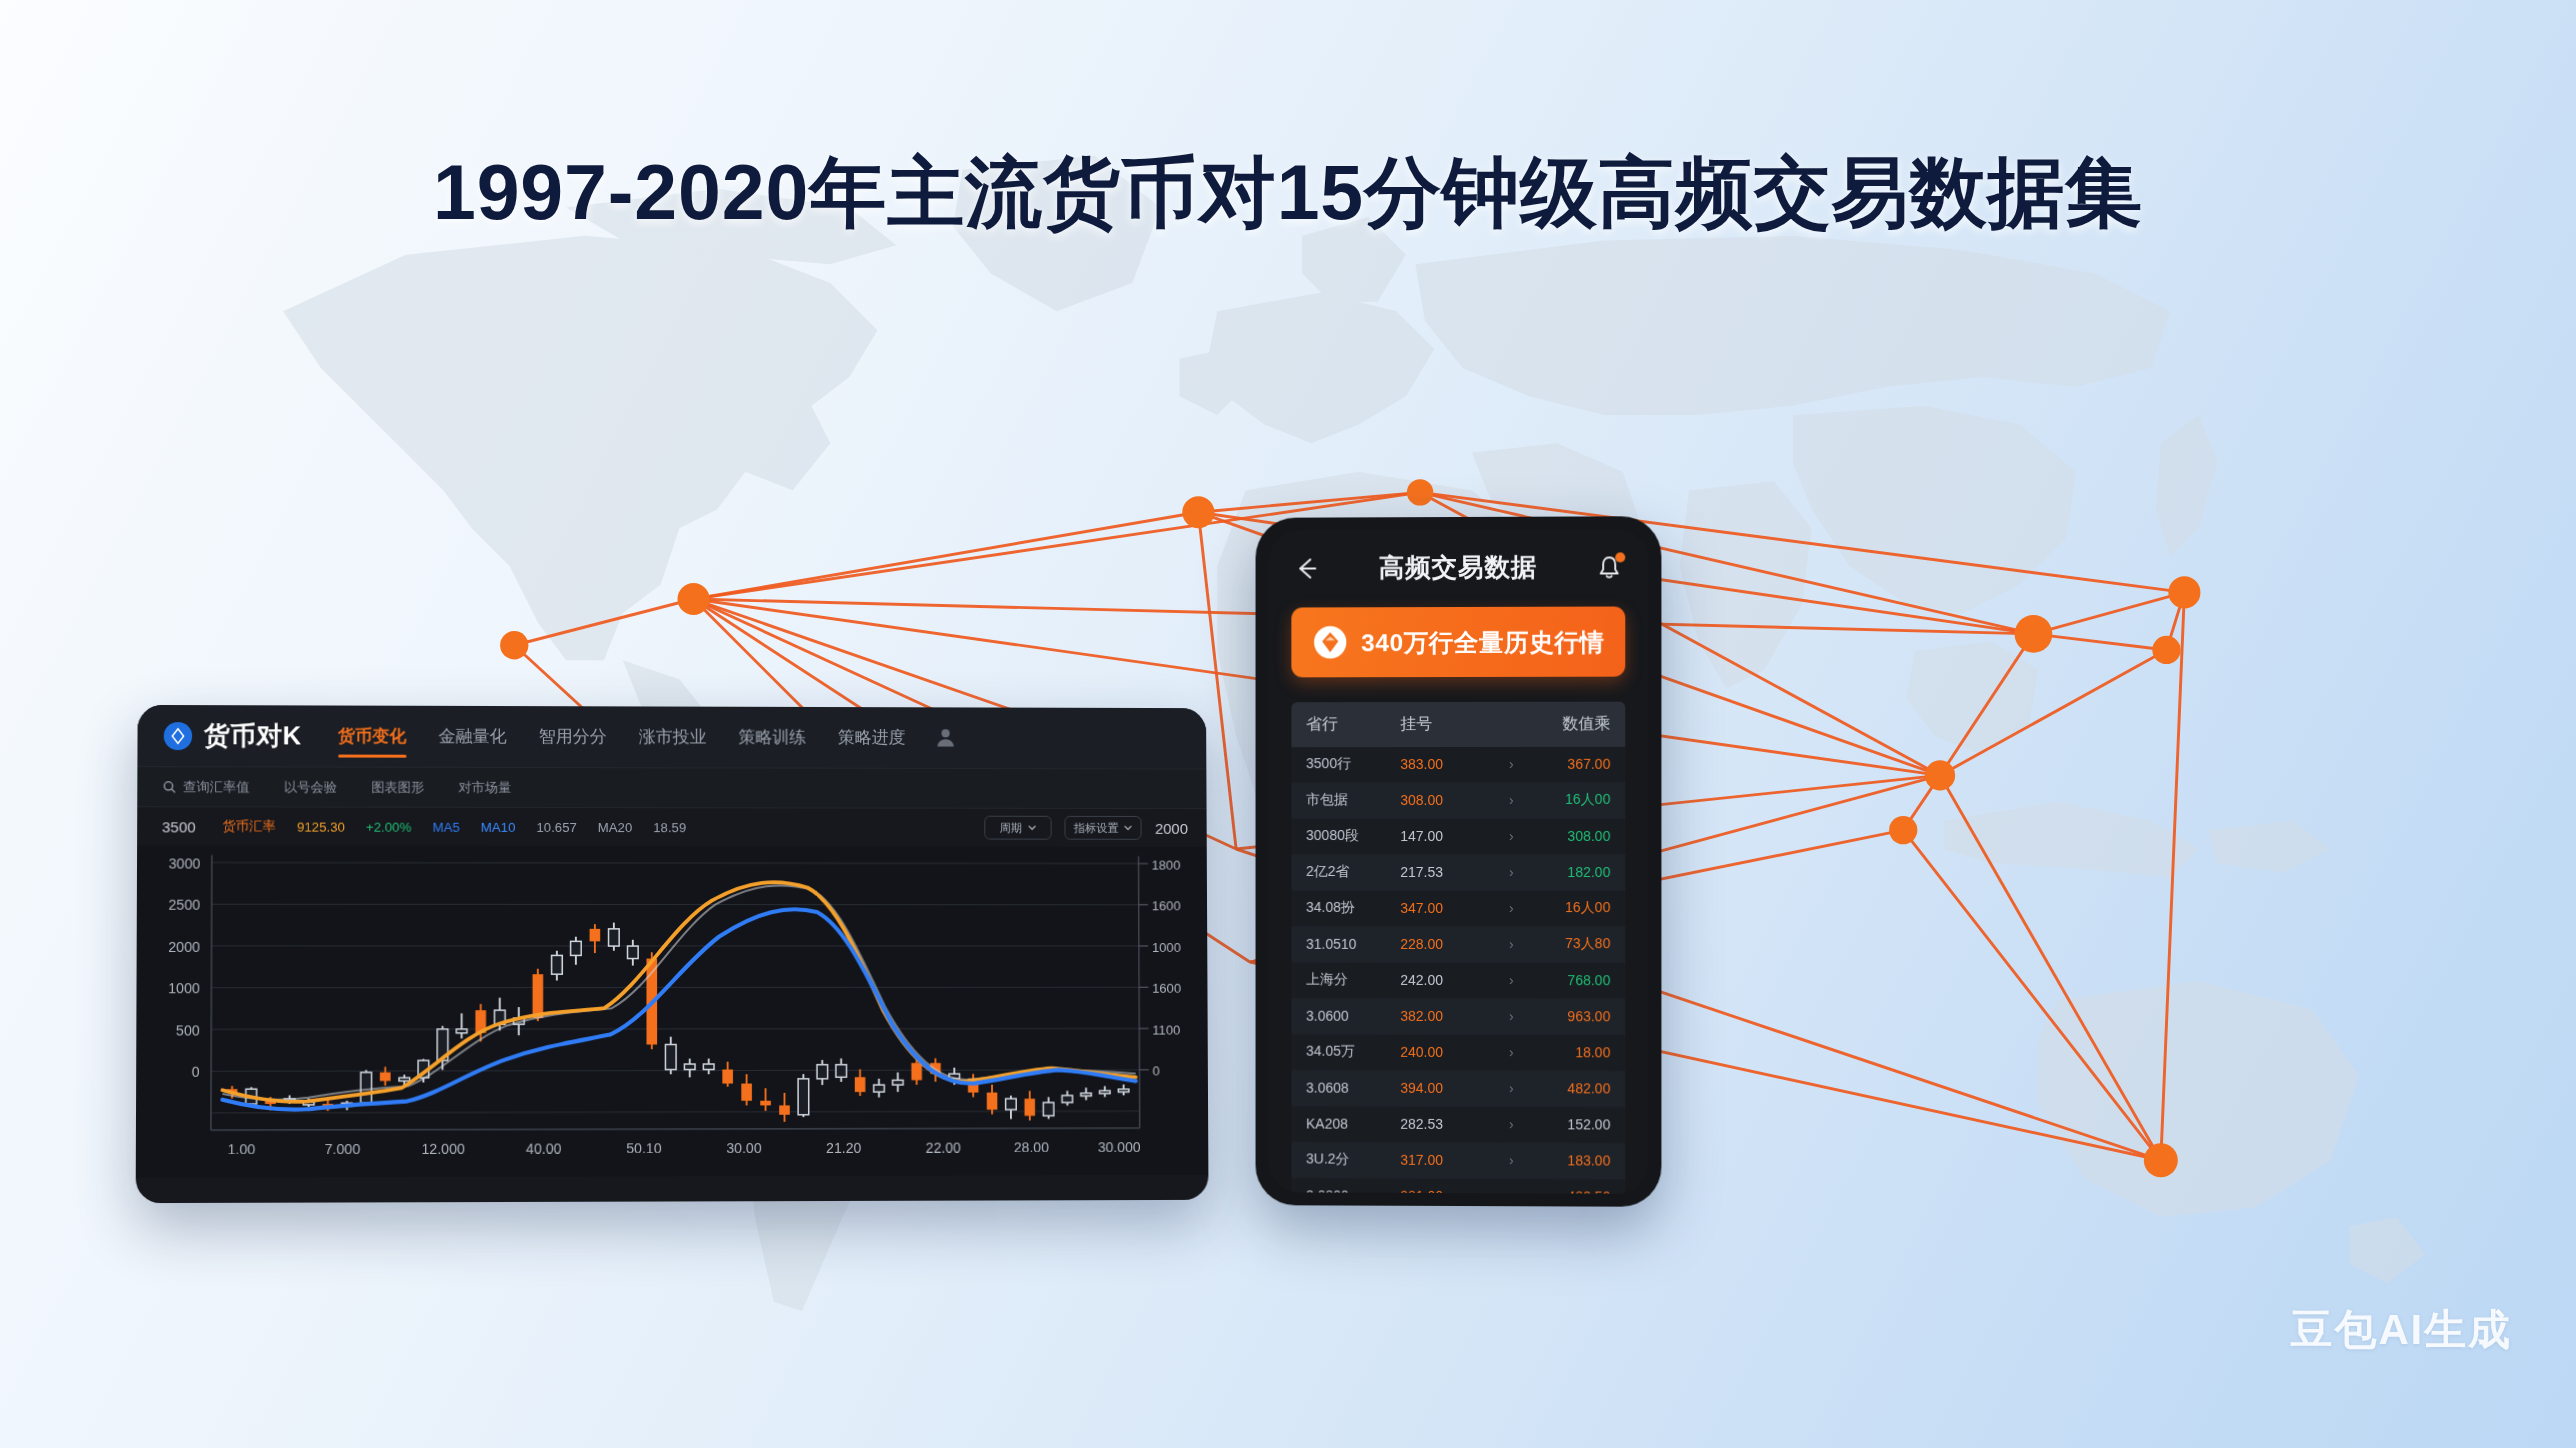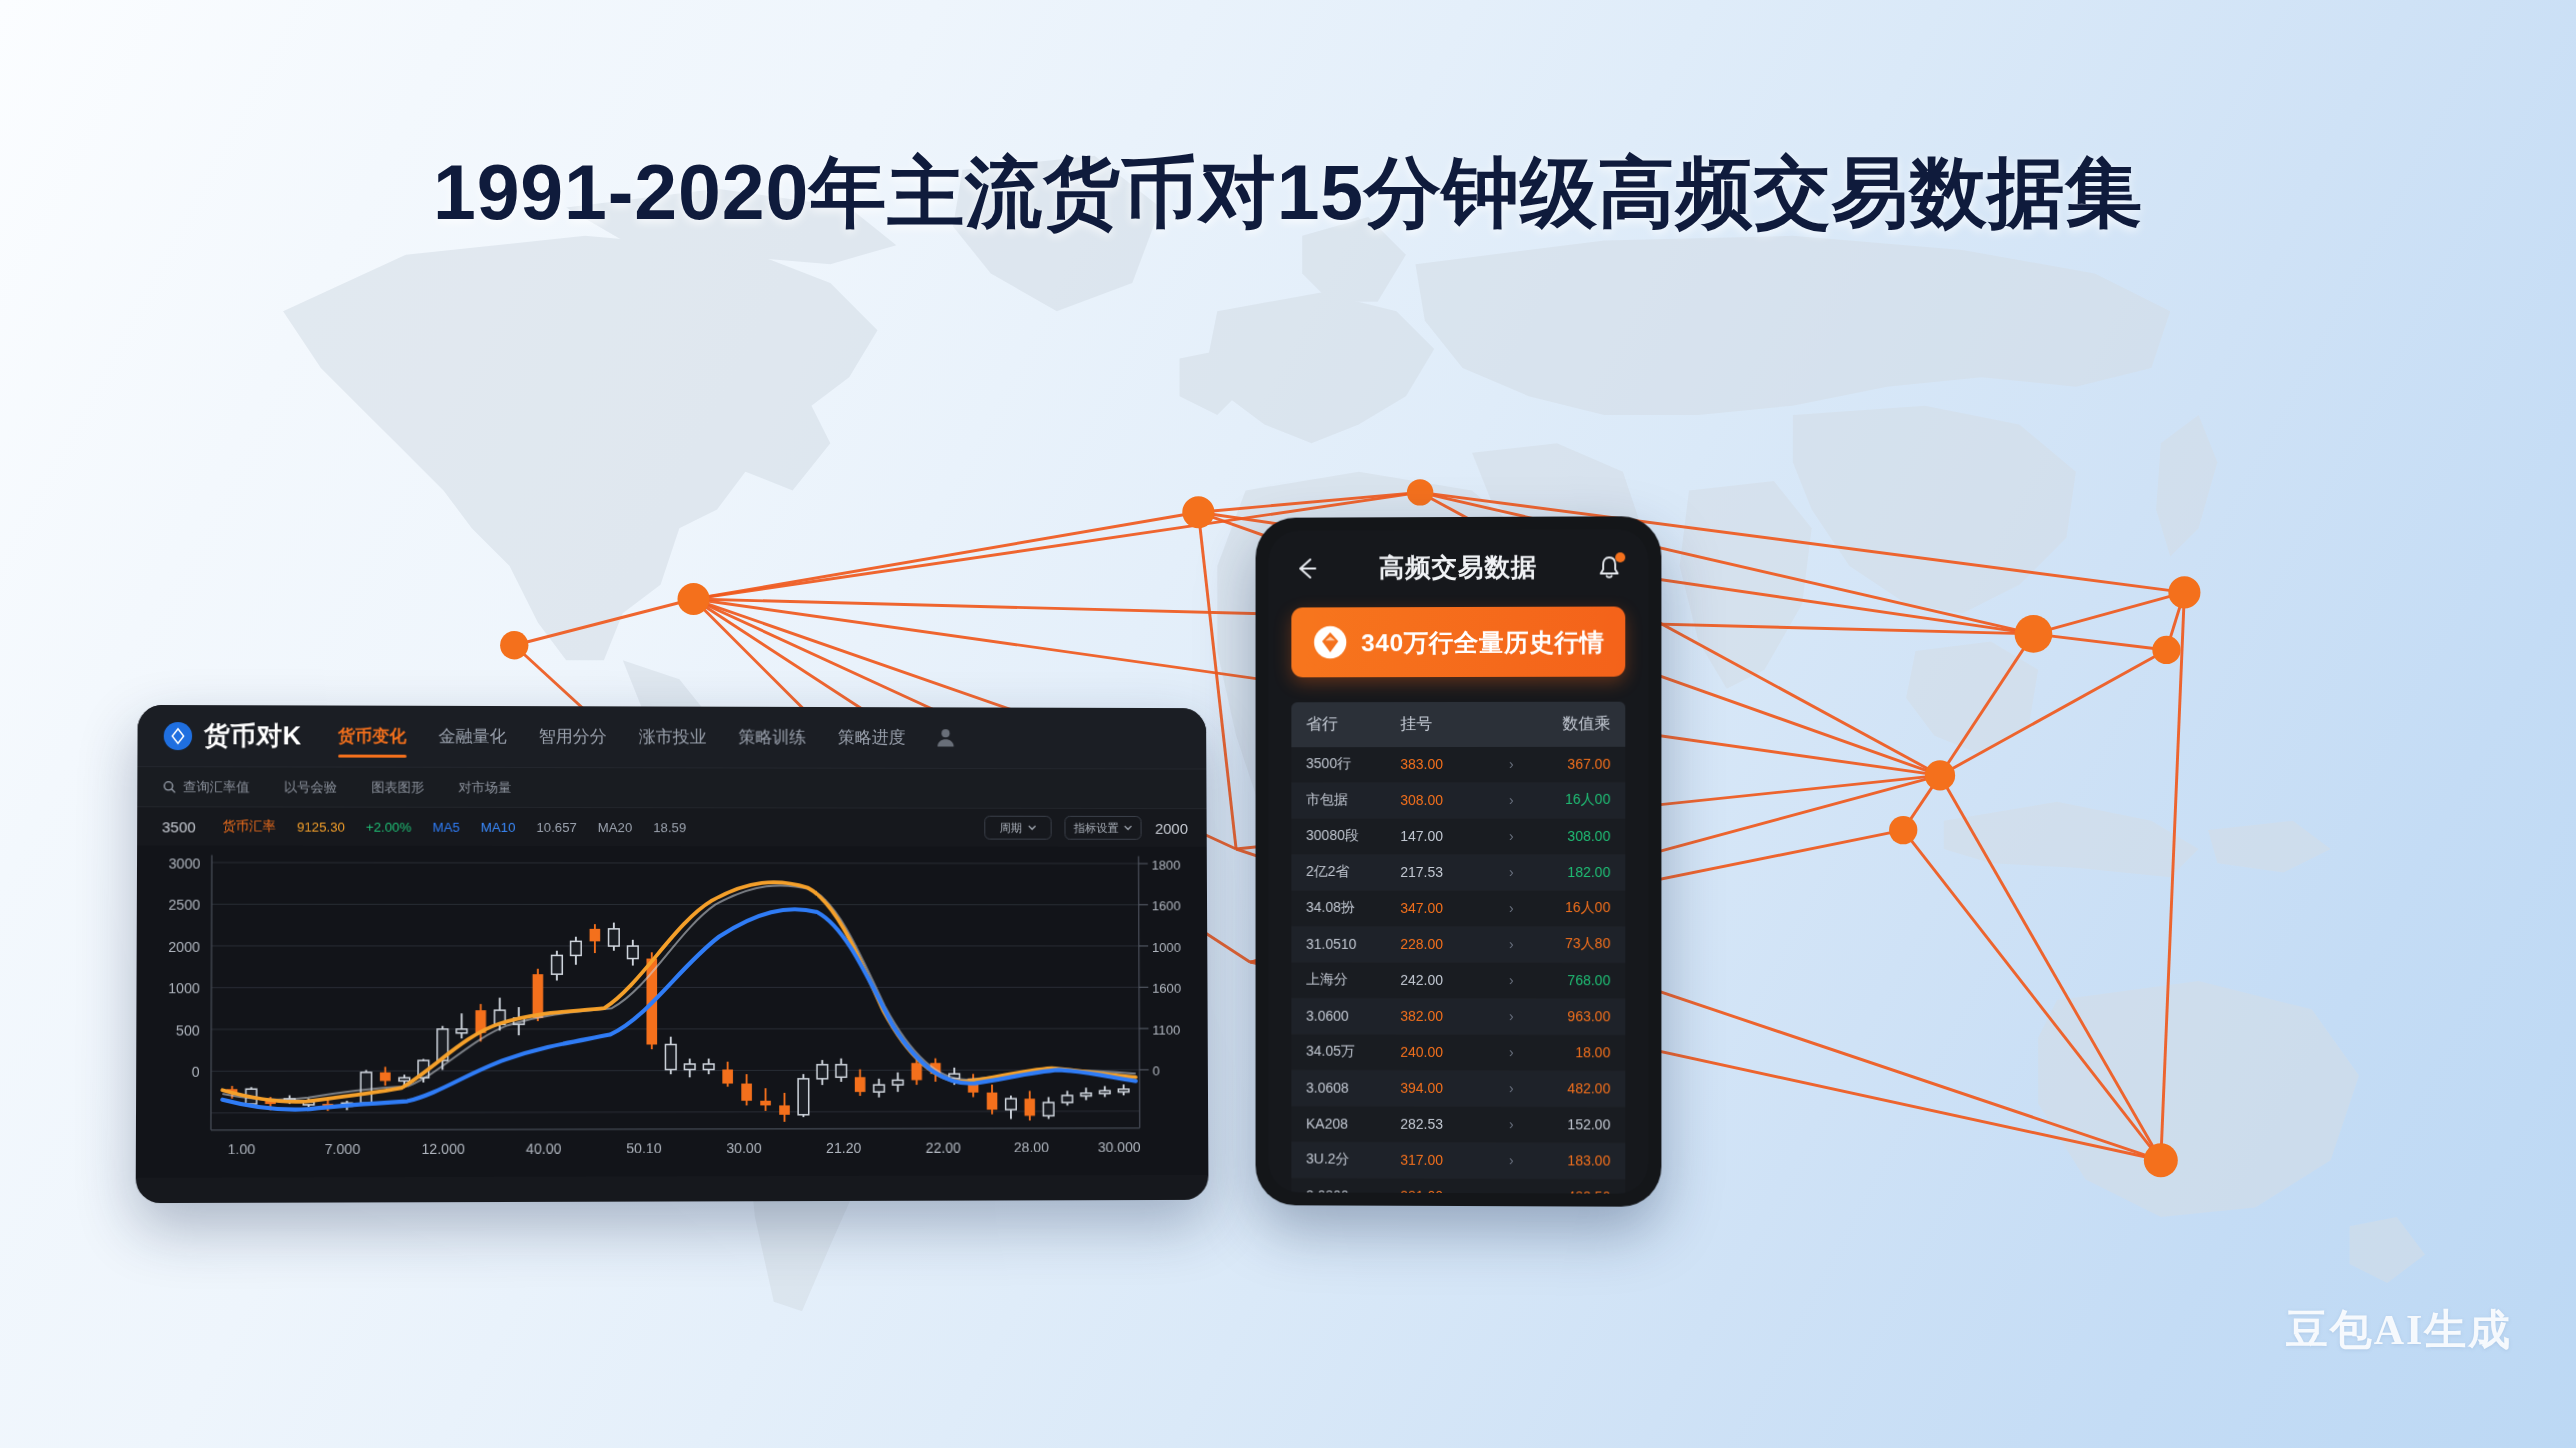--- a/index.html
+++ b/index.html
@@ -179,21 +179,20 @@
   .cell-name { color: #c2c8d2; }
   .chev { color: #6b7280; font-size: 13.2px; }
 
   
   .watermark {
     position: absolute; right: 64px; bottom: 90px;
     color: rgba(255,255,255,.88);
     font-size: 42px; font-weight: 700; letter-spacing: 1.9px;
     text-shadow: 0 0.9px 3.8px rgba(120,150,190,.25);
     pointer-events: none;
-    font-family: Liberation Serif, serif;
   }
 </style>
 </head>
 <body>
 
 <svg id="world-map" viewBox="0 0 2730 1535" preserveAspectRatio="none" aria-hidden="true">
   <g class="land">
 
     <path d="M300 330 L430 270 L620 250 L790 265 L880 300 L930 350 L900 400
              L860 430 L880 470 L840 520 L790 500 L760 540 L720 560 L700 620
@@ -289,21 +288,21 @@
     <circle class="node" cx="1505" cy="522" r="14"></circle>
     <circle class="node" cx="2155" cy="672" r="20"></circle>
     <circle class="node" cx="2315" cy="628" r="17"></circle>
     <circle class="node" cx="2056" cy="822" r="16"></circle>
     <circle class="node" cx="2296" cy="689" r="15"></circle>
     <circle class="node" cx="2017" cy="880" r="15"></circle>
     <circle class="node" cx="2290" cy="1230" r="18"></circle>
   </g>
 </svg>
 
-<div class="title">1991-2020年主流货币对15分钟级高频交易数据集</div>
+<div class="title">1997-2020年主流货币对15分钟级高频交易数据集</div>
 
 <div class="desktop-card">
 
   <div class="dc-topbar">
     <div class="brand">
       <svg class="brand-logo" viewBox="0 0 32 32">
         <circle cx="16" cy="16" r="15" fill="#1f6fe0"></circle>
         <path d="M16 7 L23 16 L16 25 L9 16 Z" fill="#ffffff"></path>
         <path d="M16 9.5 L21 16 L16 22.5 L11 16 Z" fill="#1f6fe0"></path>
       </svg>

